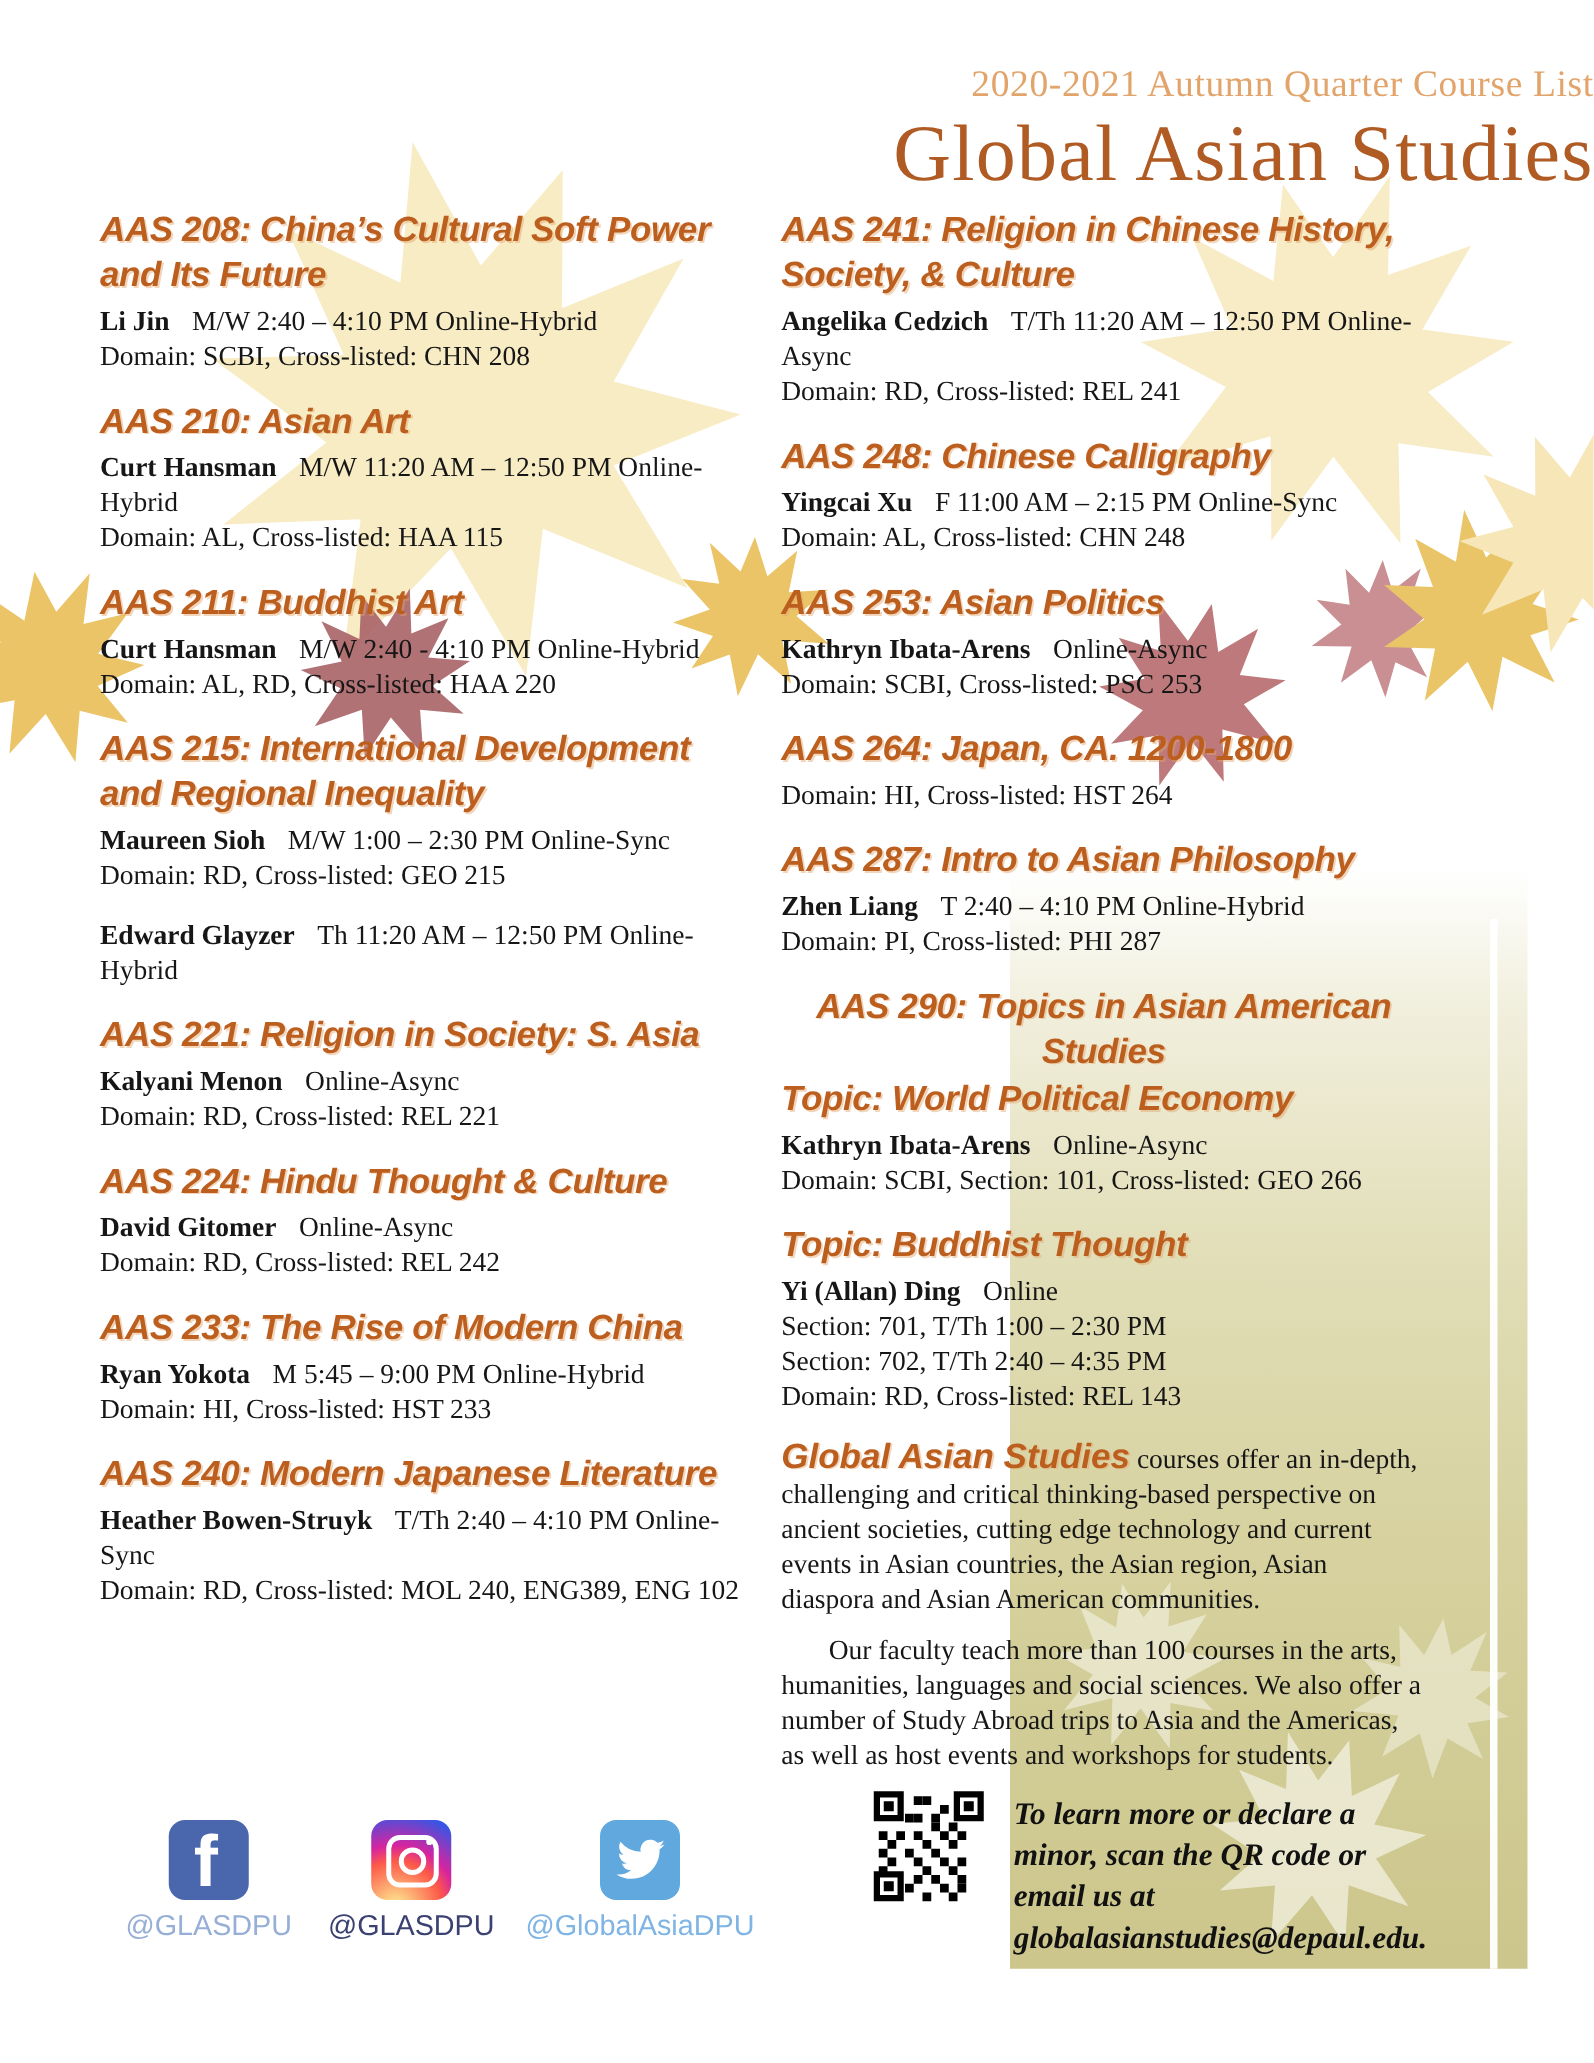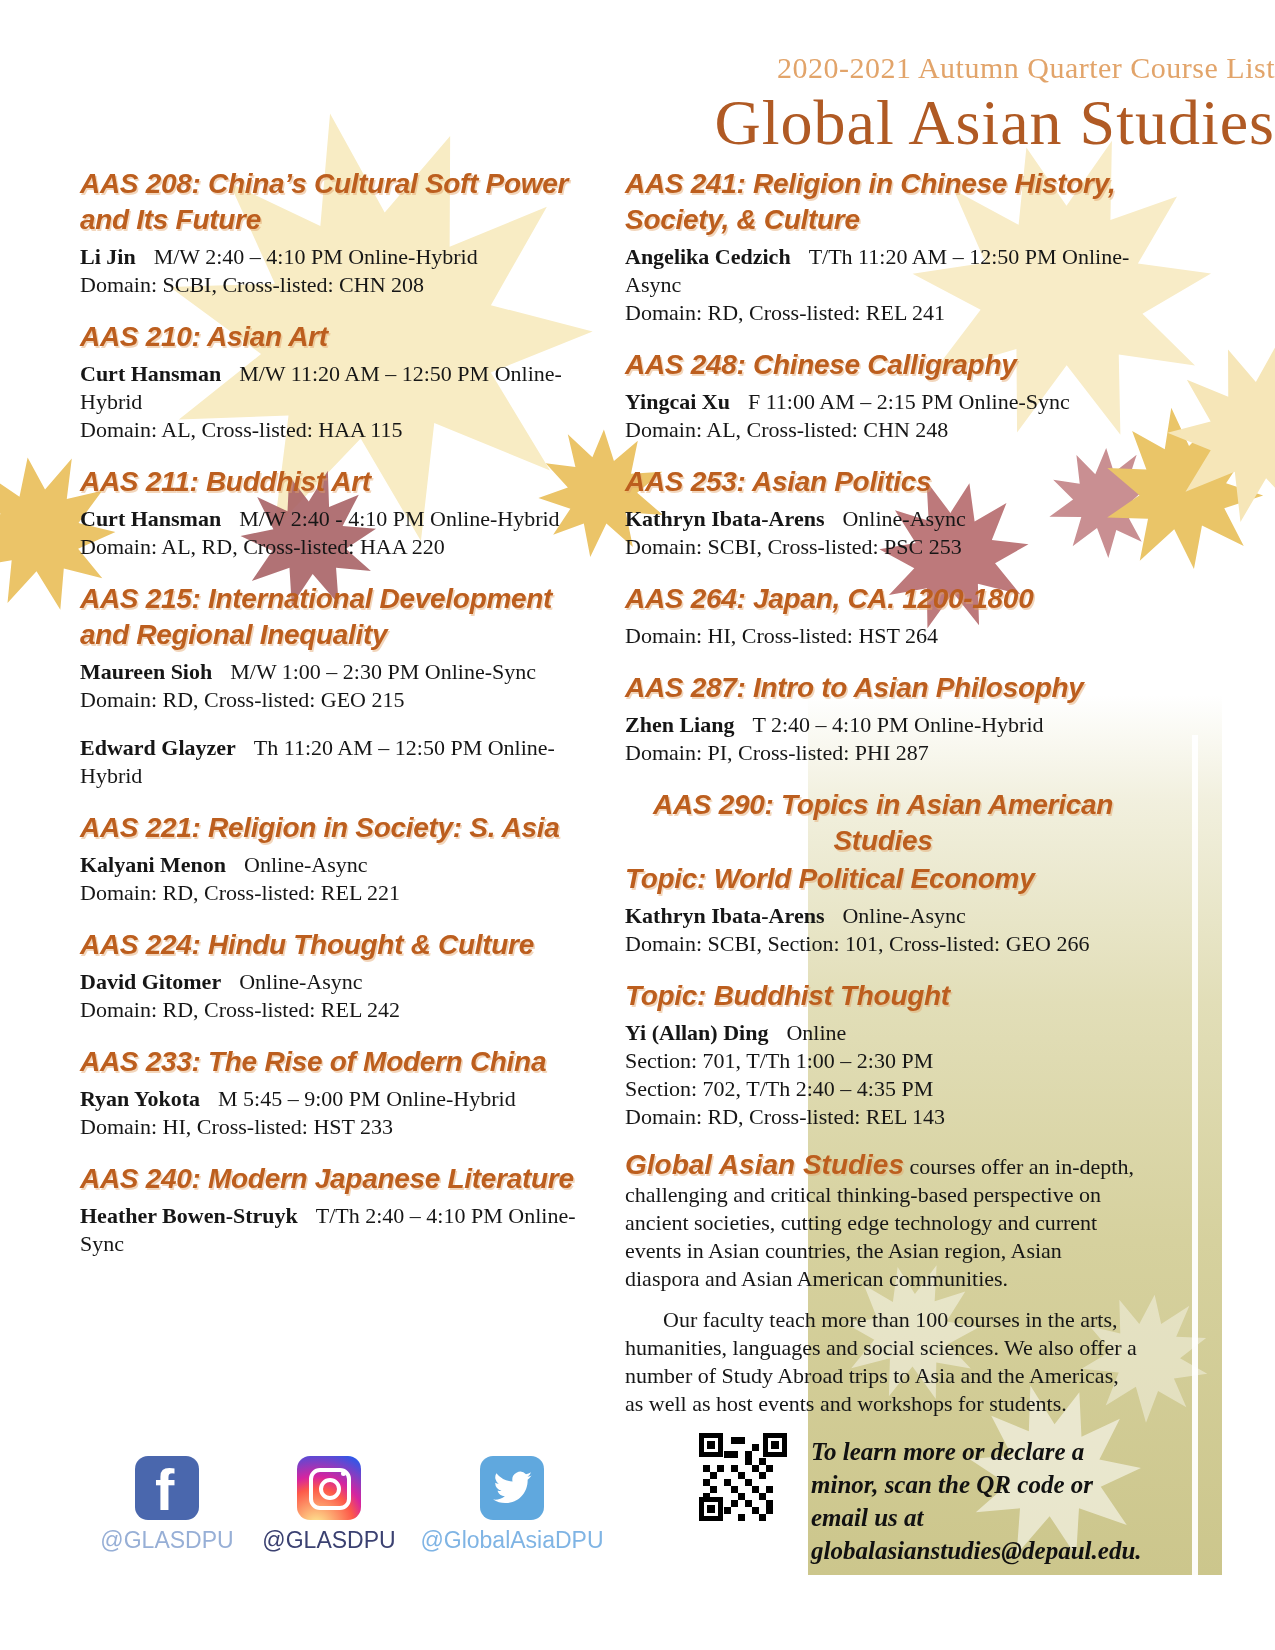--- a/index.html
+++ b/index.html
@@ -165,20 +165,21 @@
 
     <div class="course">
       <h3 class="ctitle">AAS 233: The Rise of Modern China</h3>
       <p class="cline"><span class="inst">Ryan Yokota</span><span class="sched">M 5:45 – 9:00 PM Online-Hybrid</span></p>
       <p class="cline">Domain: HI, Cross-listed: HST 233</p>
     </div>
 
     <div class="course">
       <h3 class="ctitle">AAS 240: Modern Japanese Literature</h3>
       <p class="cline"><span class="inst">Heather Bowen-Struyk</span><span class="sched">T/Th 2:40 – 4:10 PM Online-Sync</span></p>
+      <p class="cline">Domain: RD, Cross-listed: MOL 240, ENG389, ENG 102</p>
     </div>
   </div>
 
   <div class="col col-right">
 
     <div class="course">
       <h3 class="ctitle">AAS 241: Religion in Chinese History, Society, &amp; Culture</h3>
       <p class="cline"><span class="inst">Angelika Cedzich</span><span class="sched">T/Th 11:20 AM – 12:50 PM Online-Async</span></p>
       <p class="cline">Domain: RD, Cross-listed: REL 241</p>
     </div>

